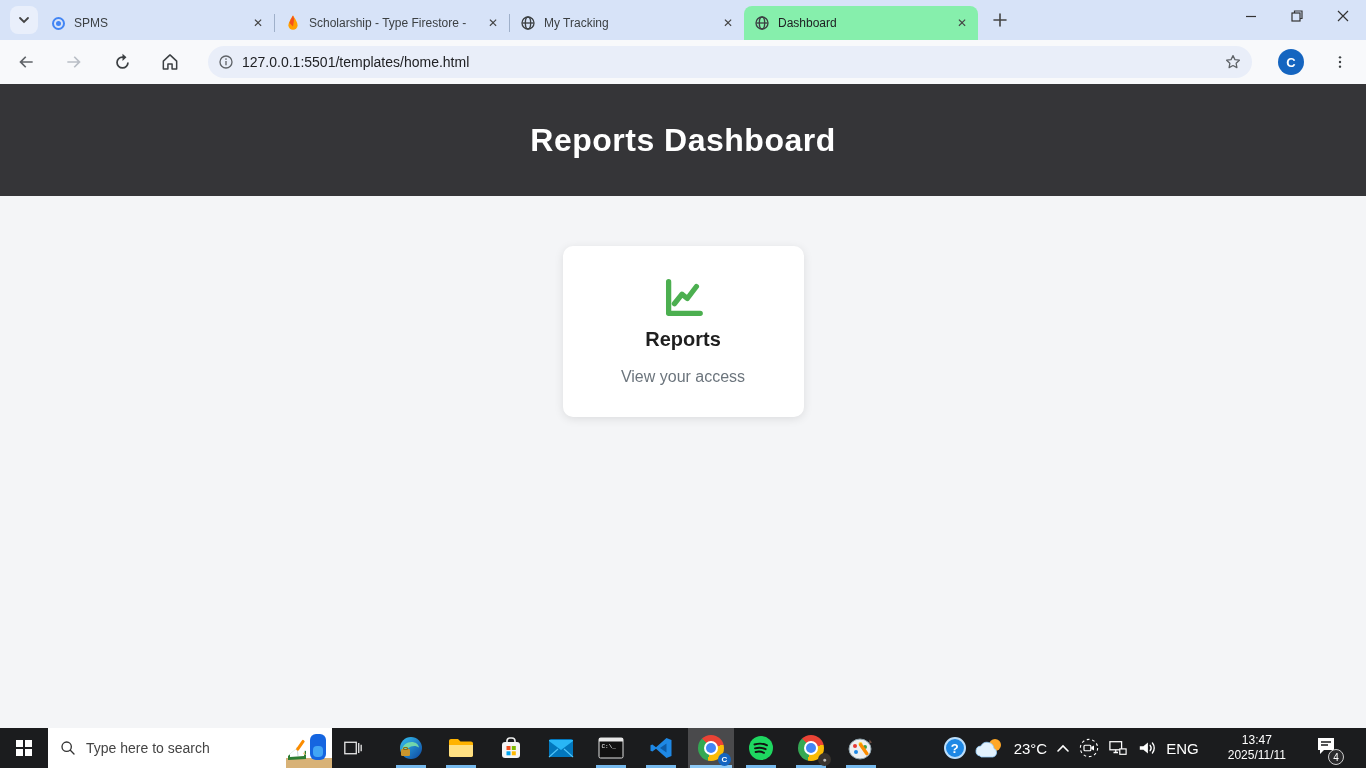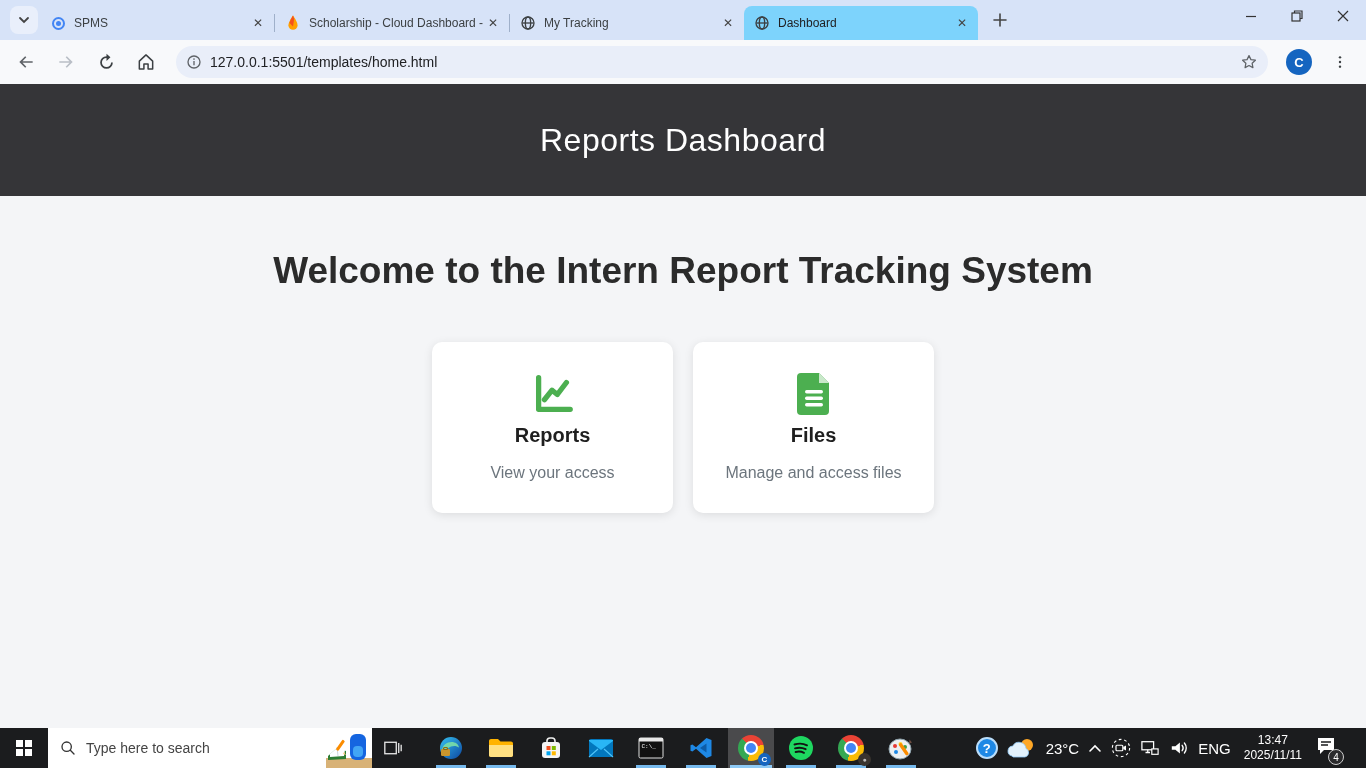--- a/index.html
+++ b/index.html
@@ -12,76 +12,76 @@
   html,body{margin:0;padding:0;width:1366px;height:768px;overflow:hidden;
     font-family:"Liberation Sans",sans-serif;background:var(--page-bg)}
   .browser{position:absolute;top:0;left:0;width:1366px;height:728px}
 
   
   .tabstrip{height:40px;background:var(--tabstrip-bg);display:flex;align-items:flex-end;position:relative}
   .tabsearch{width:28px;height:28px;margin:0 2px 6px 10px;border-radius:8px;background:#e9effb;
     display:flex;align-items:center;justify-content:center;flex:none}
   .tab{width:234px;height:34px;display:flex;align-items:center;padding:0 8px 0 10px;
     border-radius:8px 8px 0 0;position:relative;flex:none}
-  .tab.active{background:#7dd3fc;z-index:2}
+  .tab.active{background:#86efac;z-index:2}
   .tab .fav{width:16px;height:16px;flex:none;margin-right:8px;display:flex;align-items:center;justify-content:center}
   .tab .tab-title{flex:1;font-size:12px;color:#3c4043;white-space:nowrap;overflow:hidden}
   .tab.active .tab-title{color:var(--text-dark)}
   .tab .close{width:16px;height:16px;flex:none;border-radius:50%;display:flex;align-items:center;
     justify-content:center;font-size:12px;color:#444;line-height:1}
   .tabsep{width:1px;height:18px;background:#9fb0ca;margin-bottom:8px;flex:none}
   .newtab{width:28px;height:28px;margin:0 0 6px 8px;border-radius:50%;display:flex;align-items:center;
     justify-content:center;flex:none}
   .wincontrols{position:absolute;right:0;top:0;height:32px;display:flex}
   .winbtn{width:46px;height:32px;display:flex;align-items:center;justify-content:center}
 
   
   .ionic-ring{width:13px;height:13px;border:2.5px solid #4285f4;border-radius:50%;position:relative}
   .ionic-ring::after{content:"";position:absolute;left:50%;top:50%;width:5px;height:5px;margin:-2.5px 0 0 -2.5px;
     background:#4285f4;border-radius:50%}
 
   
-  .toolbar{height:44px;background:var(--toolbar-bg);display:flex;align-items:center;padding:0 10px;gap:8px}
+  .toolbar{height:44px;background:var(--toolbar-bg);display:flex;align-items:center;padding:0 10px;gap:16px}
   .navbtn{width:32px;height:32px;border-radius:50%;display:flex;align-items:center;justify-content:center;flex:none}
   .omnibox{flex:1;height:32px;background:var(--omnibox-bg);border-radius:16px;display:flex;align-items:center;
     padding:0 10px;margin:0 6px}
   .omnibox .url{font-size:14px;color:var(--text-dark);margin-left:8px;flex:1}
   .avatar{width:26px;height:26px;border-radius:50%;background:var(--avatar-blue);color:#fff;font-size:13px;
     font-weight:bold;display:flex;align-items:center;justify-content:center;margin:0 4px;flex:none}
 
   
   .page{height:644px;background:var(--page-bg);position:relative;overflow:hidden}
   .page-header{height:112px;background:var(--header-bg);display:flex;align-items:center;justify-content:center}
-  .page-header h1{margin:8px;color:#fff;font-size:32px;font-weight:normal;letter-spacing:.5px}
+  .page-header h1{margin:8px;color:#fff;font-size:32px;font-weight:bold;letter-spacing:.5px}
   .welcome{margin:0;padding-top:54px;text-align:center;font-size:37px;font-weight:bold;color:#2b2b2b}
   .cards{display:flex;justify-content:center;align-items:center;gap:20px;margin-top:50px}
   .card{width:241px;background:#fff;border-radius:10px;box-shadow:0 2px 10px rgba(0,0,0,.10);
     padding:30px 20px;text-align:center}
   .card .cicon{height:44px;display:flex;align-items:center;justify-content:center;margin-bottom:8px}
   .card h2{margin:0 0 16px;font-size:20px;font-weight:bold;color:#1f1f1f}
   .card p{margin:0;font-size:16px;color:#6c757d;line-height:1.25}
 
   
   .taskbar{position:absolute;left:0;bottom:0;width:1366px;height:40px;background:var(--taskbar-bg);
     display:flex;align-items:stretch;color:#fff}
   .startbtn{width:48px;display:flex;align-items:center;justify-content:center;flex:none}
   .winlogo{display:grid;grid-template-columns:7px 7px;grid-template-rows:7px 7px;gap:1.5px}
   .winlogo i{background:#fff;display:block}
-  .searchbox{width:324px;background:#fff;display:flex;align-items:center;padding:0 0 0 12px;flex:none;position:relative}
+  .searchbox{width:284px;background:#fff;display:flex;align-items:center;padding:0 0 0 12px;flex:none;position:relative}
   .searchbox .stext{font-size:14px;color:#444;margin-left:10px;flex:1}
   .searchdecor{width:46px;height:40px;flex:none}
   .taskview{width:42px;display:flex;align-items:center;justify-content:center;flex:none}
   .apps{display:flex;align-items:stretch;margin-left:12px}
   .tb-app{width:46px;margin:0 2px;display:flex;align-items:center;justify-content:center;position:relative}
   .tb-app.active{background:#4a4a4c}
   .tb-app .run{position:absolute;left:8px;right:8px;bottom:0;height:3px;background:var(--underline-blue)}
   .tb-app.active .run{left:2px;right:2px;background:#8ec9f5}
   .tray{margin-left:auto;display:flex;align-items:center;gap:9px;padding-right:6px}
   .tray .txt{font-size:15px;color:#fff}
-  .clock{text-align:center;font-size:12px;line-height:15px;color:#fff;margin:0 4px}
+  .clock{text-align:center;font-size:12px;line-height:15px;color:#fff;margin:0 20px}
   .helpicon{width:22px;height:22px;border-radius:50%;background:#1e88e5;border:2px solid #bbdefb;
     color:#fff;font-size:13px;font-weight:bold;display:flex;align-items:center;justify-content:center}
   .badge{position:absolute;right:-7px;bottom:-5px;width:16px;height:16px;border-radius:50%;background:#2a2a2c;
     border:1.5px solid #cfcfcf;color:#fff;font-size:10px;display:flex;align-items:center;justify-content:center}
   .action{position:relative;margin-right:10px}
   .showdesk{width:4px;border-left:1px solid #5a5a5a;flex:none}
 
   
   .chrome-ball{width:26px;height:26px;border-radius:50%;position:relative;
     background:conic-gradient(from -45deg,#ea4335 0 120deg,#fbbc05 120deg 240deg,#34a853 240deg 360deg)}
@@ -114,21 +114,21 @@
     </div>
     <div class="tabsep"></div>
 
     <div class="tab">
       <span class="fav">
         <svg width="14" height="16" viewBox="0 0 24 28">
             <path d="M12 1C12 1 4 12 4 18a8 8 0 0 0 16 0C20 12 12 1 12 1z" fill="#ffa000"></path>
             <path d="M12 1C12 1 7 9 6 14l6 6 2-13z" fill="#f4511e"></path>
           </svg>
       </span>
-      <span class="tab-title">Scholarship - Cloud Dashboard - </span>
+      <span class="tab-title">Scholarship - Type Firestore - </span>
       <span class="close">✕</span>
     </div>
     <div class="tabsep"></div>
 
     <div class="tab">
       <span class="fav">
         <svg width="16" height="16" viewBox="0 0 24 24">
             <circle cx="12" cy="12" r="9" fill="none" stroke="#3c4043" stroke-width="2"></circle>
             <ellipse cx="12" cy="12" rx="4" ry="9" fill="none" stroke="#3c4043" stroke-width="2"></ellipse>
             <path d="M3.5 12h17" stroke="#3c4043" stroke-width="2"></path>
@@ -218,48 +218,34 @@
           <circle cx="12" cy="19" r="1.8" fill="#3c4043"></circle>
         </svg>
     </div>
   </div>
 
   <div class="page">
     <div class="page-header">
       <h1>Reports Dashboard</h1>
     </div>
 
-    <h1 class="welcome">Welcome to the Intern Report Tracking System</h1>
 
     <div class="cards">
       <div class="card">
         <div class="cicon">
           <svg width="46" height="46" viewBox="0 0 48 48">
               <path d="M9 7v33h33" fill="none" stroke="#4caf50" stroke-width="5.5" stroke-linecap="round" stroke-linejoin="round"></path>
               <path d="M15 30l8-10 5.5 4.5L38 12" fill="none" stroke="#4caf50" stroke-width="5.5" stroke-linecap="round" stroke-linejoin="round"></path>
             </svg>
         </div>
         <h2>Reports</h2>
         <p>View your access</p>
       </div>
 
 
-      <div class="card">
-        <div class="cicon">
-          <svg width="40" height="44" viewBox="0 0 40 44">
-              <path d="M7 1h18l10 10v28a4 4 0 0 1-4 4H7a4 4 0 0 1-4-4V5a4 4 0 0 1 4-4z" fill="#4caf50"></path>
-              <path d="M25 1l10 10H25z" fill="#c9e8ca"></path>
-              <rect x="11" y="18" width="18" height="3.4" rx="1.7" fill="#fff"></rect>
-              <rect x="11" y="24.5" width="18" height="3.4" rx="1.7" fill="#fff"></rect>
-              <rect x="11" y="31" width="18" height="3.4" rx="1.7" fill="#fff"></rect>
-            </svg>
-        </div>
-        <h2>Files</h2>
-        <p>Manage and access files</p>
-      </div>
     </div>
 
   </div>
 </div>
 
 <div class="taskbar">
   <div class="startbtn">
     <span class="winlogo">
         <i></i>
         <i></i>

